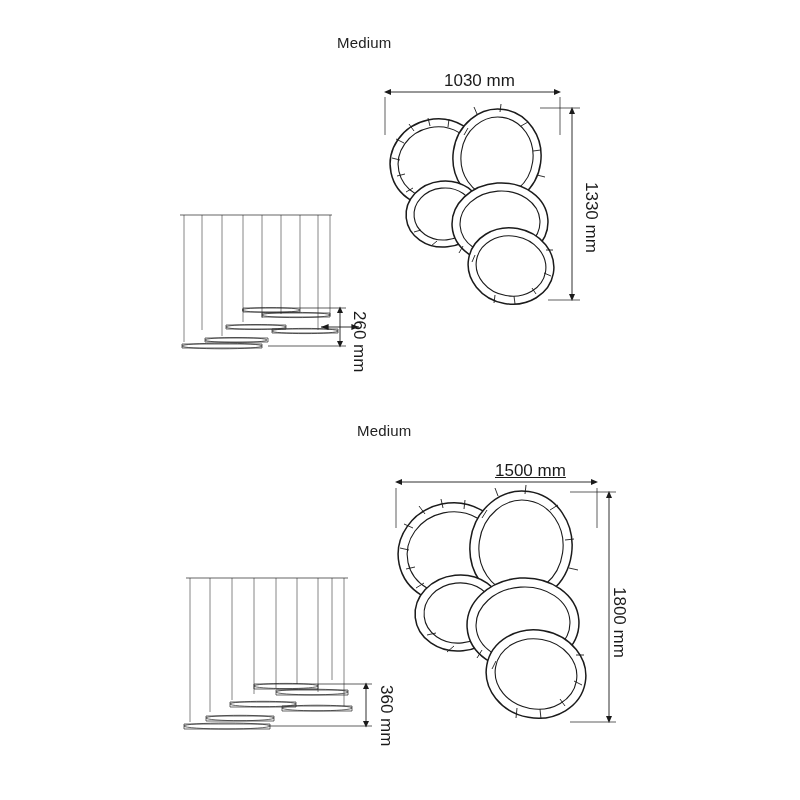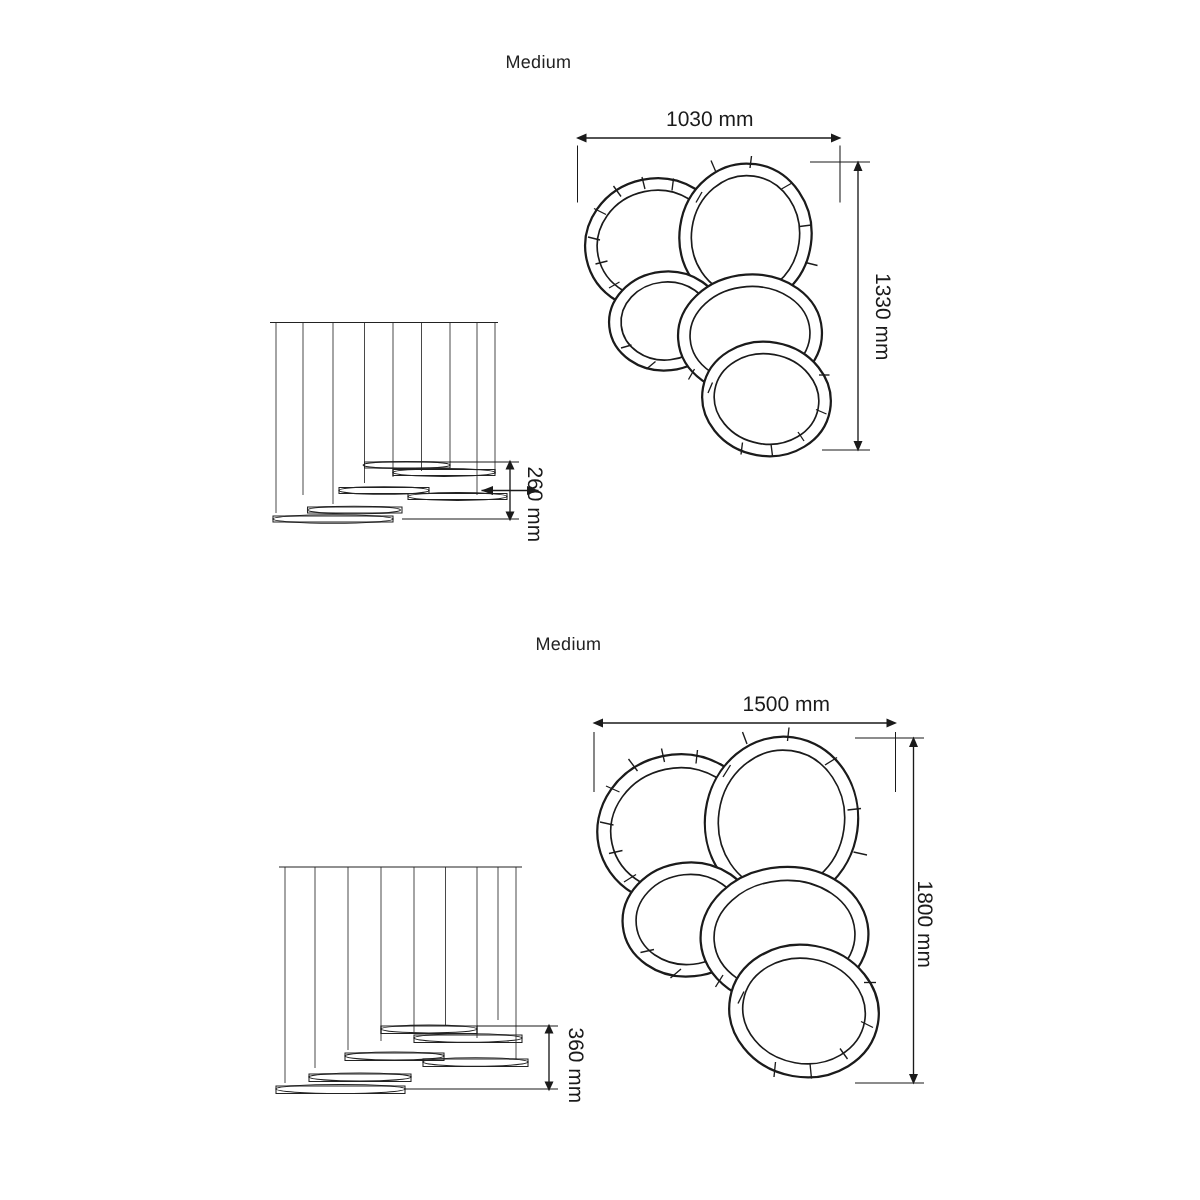--- a/index.html
+++ b/index.html
@@ -14,48 +14,48 @@
     color: #1a1a1a;
     position: relative;
     overflow: hidden;
   }
   .sheet {
     position: absolute;
     inset: 0;
   }
   .section-title {
     position: absolute;
-    font-size: 12px;
+    font-size: 15px;
     color: #222222;
     letter-spacing: 0.2px;
     white-space: nowrap;
   }
   #title-medium {
     left: 337px;
     top: 34px;
   }
   #title-large {
     left: 357px;
     top: 422px;
   }
   .dim-label {
     position: absolute;
-    font-size: 14px;
+    font-size: 17px;
     color: #1a1a1a;
     white-space: nowrap;
     text-align: center;
   }
   .dim-label.vertical {
     writing-mode: vertical-rl;
     text-orientation: mixed;
   }
   #dim-medium-width-label { left: 444px; top: 71px; }
   #dim-medium-height-label { left: 581px; top: 182px; }
   #dim-medium-drop-label { left: 349px; top: 311px; }
-  #dim-large-width-label { left: 495px; top: 461px; }
+  #dim-large-width-label { left: 495px; top: 461px; text-decoration: underline; }
   #dim-large-height-label { left: 609px; top: 587px; }
   #dim-large-drop-label { left: 376px; top: 685px; }
 
   svg.layer {
     position: absolute;
     left: 0;
     top: 0;
     width: 800px;
     height: 800px;
     pointer-events: none;

